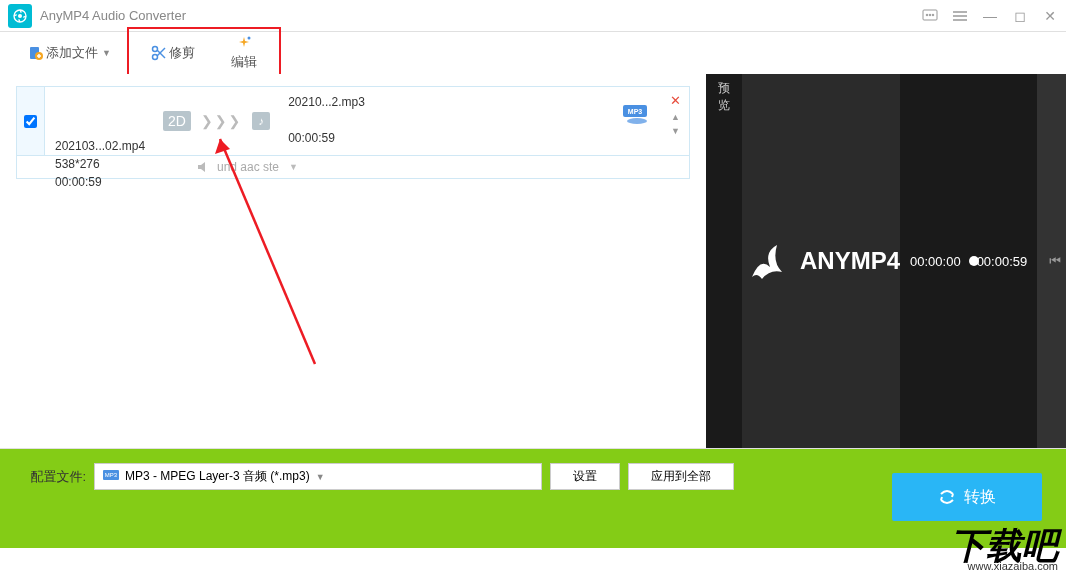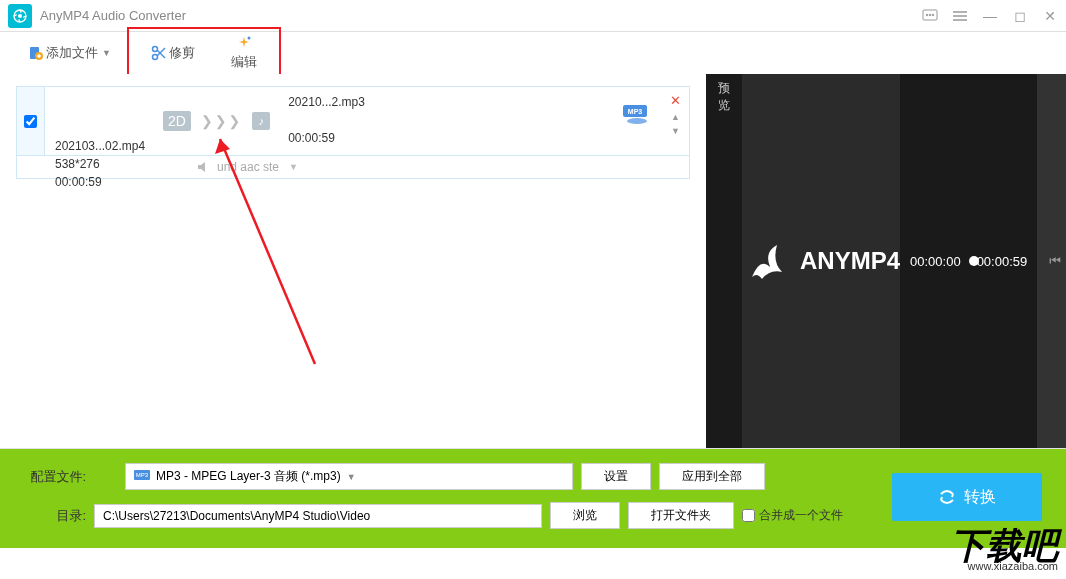--- a/index.html
+++ b/index.html
@@ -58,21 +58,21 @@
 .player-controls { display: flex; align-items: center; padding: 8px 12px; gap: 14px; background: #333; }
 .pc-icon { color: #999; font-size: 13px; cursor: pointer; }
 .pc-sep { width: 1px; height: 18px; background: #555; }
 .volume-bar { width: 60px; height: 4px; background: #ff9800; }
 
 
 .bottom { height: 100px; border-top: 1px solid #e0e0e0; padding: 14px 20px; background: #84cc16; position: relative; }
 .form-row { display: flex; align-items: center; gap: 8px; margin-bottom: 12px; }
 .form-label { font-size: 13px; color: #333; width: 66px; text-align: right; }
 .select-box { border: 1px solid #ccc; padding: 4px 8px; font-size: 12px; display: flex; align-items: center; gap: 6px; background: #fff; }
-.profile-select { width: 448px; justify-content: flex-start; margin-left: 31px; }
+.profile-select { width: 448px; justify-content: flex-start; }
 .dir-input { width: 448px; border: 1px solid #ccc; padding: 4px 8px; font-size: 12px; background: #fff; }
 .small-btn { border: 1px solid #ccc; padding: 4px 22px; font-size: 12px; background: #fff; cursor: pointer; }
 .checkbox-label { font-size: 12px; color: #333; display: flex; align-items: center; gap: 4px; }
 .convert-btn { position: absolute; right: 24px; top: 24px; width: 150px; height: 48px; background: #29b6f6; color: #fff; font-size: 16px; display: flex; align-items: center; justify-content: center; gap: 8px; cursor: pointer; border-radius: 2px; }
 
 
 .watermark { position: absolute; right: 0; bottom: 3px; font-size: 36px; font-weight: 900; color: #000; font-style: italic; line-height: 0.9; text-align: right; padding: 4px 8px; }
 .watermark .wm-url { font-size: 11px; font-weight: normal; font-style: normal; color: #333; }
 
 input[type=checkbox] { width: 13px; height: 13px; }
@@ -231,30 +231,20 @@
             <rect width="16" height="10" rx="1" fill="#4a90e2"></rect>
             <text x="8" y="7" font-size="6" fill="#fff" text-anchor="middle">MP3</text>
           </svg>
         <span>MP3 - MPEG Layer-3 音频 (*.mp3)</span>
       </span>
       <span style="font-size:9px;color:#888">▼</span>
     </div>
     <button class="small-btn">设置</button>
     <button class="small-btn">应用到全部</button>
   </div>
-  <div class="form-row">
-    <span class="form-label">目录:</span>
-    <div class="dir-input">C:\Users\27213\Documents\AnyMP4 Studio\Video</div>
-    <button class="small-btn">浏览</button>
-    <button class="small-btn">打开文件夹</button>
-    <label class="checkbox-label">
-      <input type="checkbox" style="">
-      <span>合并成一个文件</span>
-    </label>
-  </div>
   <div class="convert-btn">
     <svg width="18" height="18" viewBox="0 0 18 18" fill="none" stroke="#fff" stroke-width="2">
         <path d="M3 6 Q9 0 15 6 M15 6 L12 4 M15 6 L14 9"></path>
         <path d="M15 12 Q9 18 3 12 M3 12 L6 14 M3 12 L4 9"></path>
       </svg>
     <span>转换</span>
   </div>
 </div>
 
 <div class="watermark">

